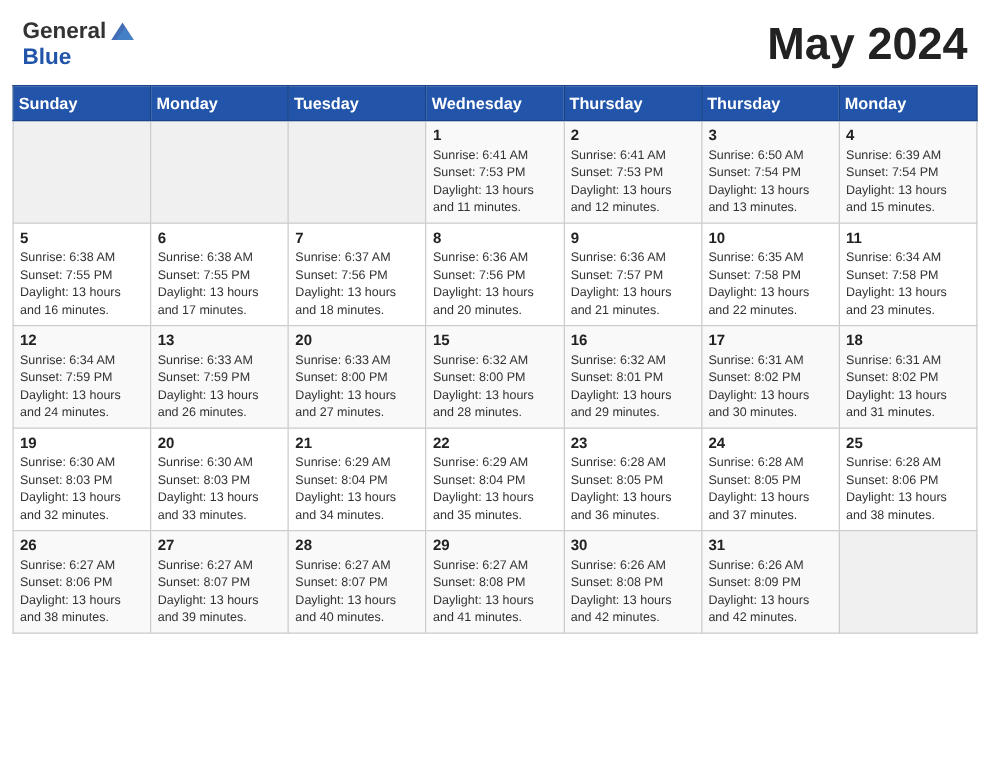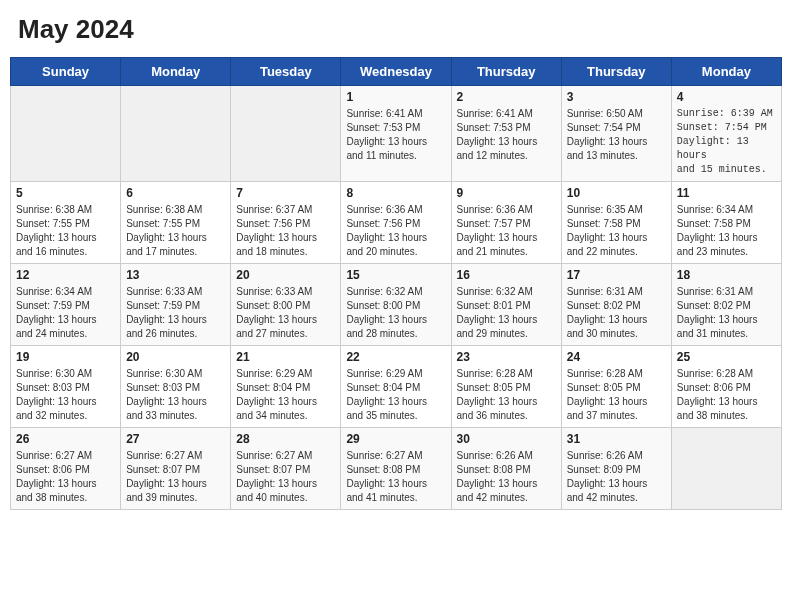--- a/index.html
+++ b/index.html
@@ -34,37 +34,37 @@
     }
     .logo-icon {
       width: 22px;
       height: 22px;
       margin-left: 2px;
     }
     .title-block {
       text-align: right;
     }
     .main-title {
-      font-size: 26px;
+      font-size: 36px;
       font-weight: bold;
       color: #222;
     }
     .subtitle {
       font-size: 14px;
       color: #444;
     }
     table {
       width: 100%;
       border-collapse: collapse;
       table-layout: fixed;
     }
     thead tr th {
       background-color: #2255aa;
       color: #fff;
-      text-align: center;
+      text-align: left;
       padding: 6px 4px;
       font-size: 13px;
       font-weight: bold;
       border: 1px solid #1a4488;
     }
     tbody tr td {
       border: 1px solid #ccc;
       vertical-align: top;
       padding: 4px 5px;
       font-size: 10.5px;
@@ -87,20 +87,32 @@
       color: #333;
     }
     .empty-cell {
       background: #f0f0f0 !important;
     }
   </style>
 </head>
 <body>
 
 <div class="header">
+  <div class="logo">
+    <div style="display:flex; flex-direction:column; align-items:flex-start; line-height:1.1;">
+      <div style="display:flex; align-items:center;">
+        <span class="logo-text-general">General</span>
+        <svg class="logo-icon" viewBox="0 0 22 22" xmlns="http://www.w3.org/2000/svg">
+          <polygon points="2,18 11,4 20,18" fill="#2255aa" opacity="0.85"></polygon>
+          <polygon points="6,18 13,8 20,18" fill="#4488cc" opacity="0.7"></polygon>
+        </svg>
+      </div>
+      <span class="logo-text-blue">Blue</span>
+    </div>
+  </div>
   <div class="title-block">
     <div class="main-title">May 2024</div>
   </div>
 </div>
 
 <table>
   <thead>
     <tr>
     <th>Sunday</th>
         <th>Monday</th>
@@ -132,21 +144,21 @@
         </td>
         <td>
           <span class="day-number">3</span>
           <div class="day-info" style="white-space: pre-line;">Sunrise: 6:50 AM
 Sunset: 7:54 PM
 Daylight: 13 hours
 and 13 minutes.</div>
         </td>
         <td>
           <span class="day-number">4</span>
-          <div class="day-info" style="white-space: pre-line; font-family: Liberation Mono, monospace;">Sunrise: 6:39 AM
+          <div class="day-info" style="white-space: pre-line;">Sunrise: 6:39 AM
 Sunset: 7:54 PM
 Daylight: 13 hours
 and 15 minutes.</div>
         </td>
       </tr>
       <tr>
         <td>
           <span class="day-number">5</span>
           <div class="day-info" style="white-space: pre-line;">Sunrise: 6:38 AM
 Sunset: 7:55 PM

